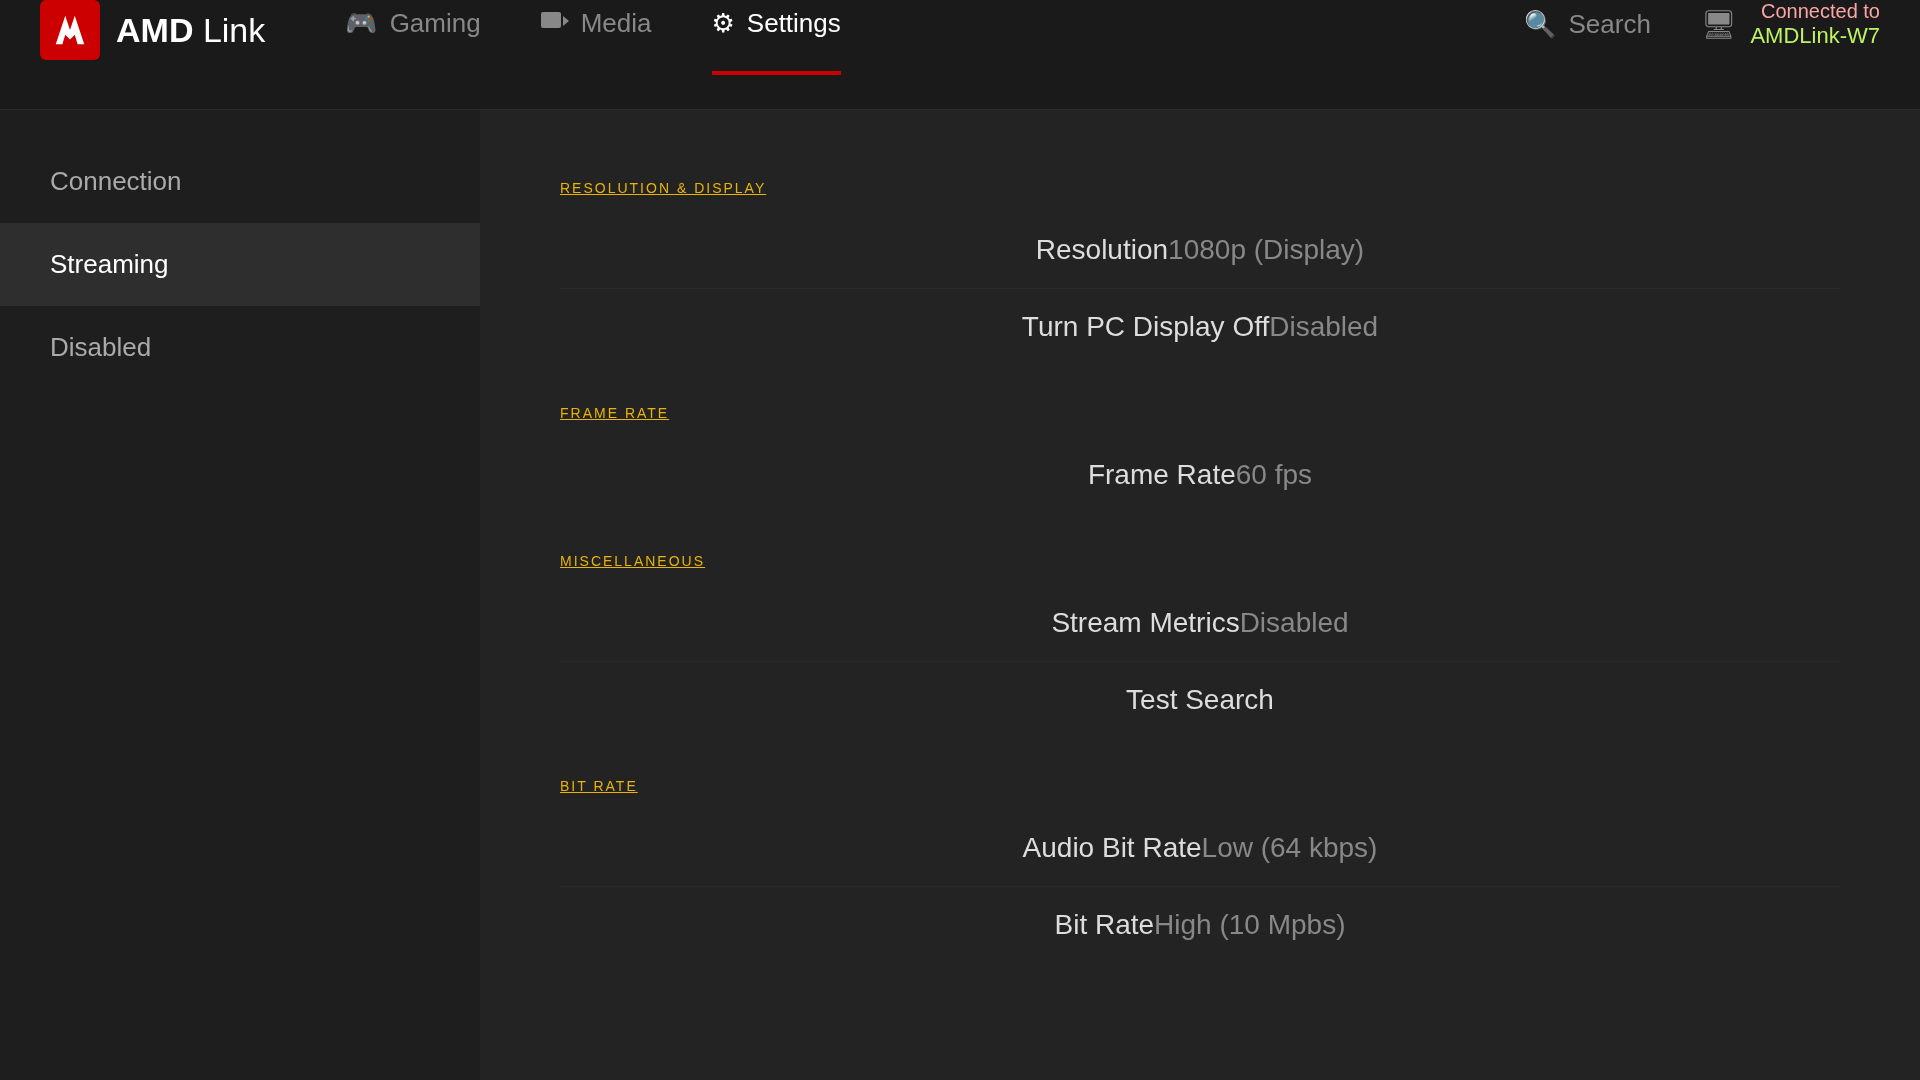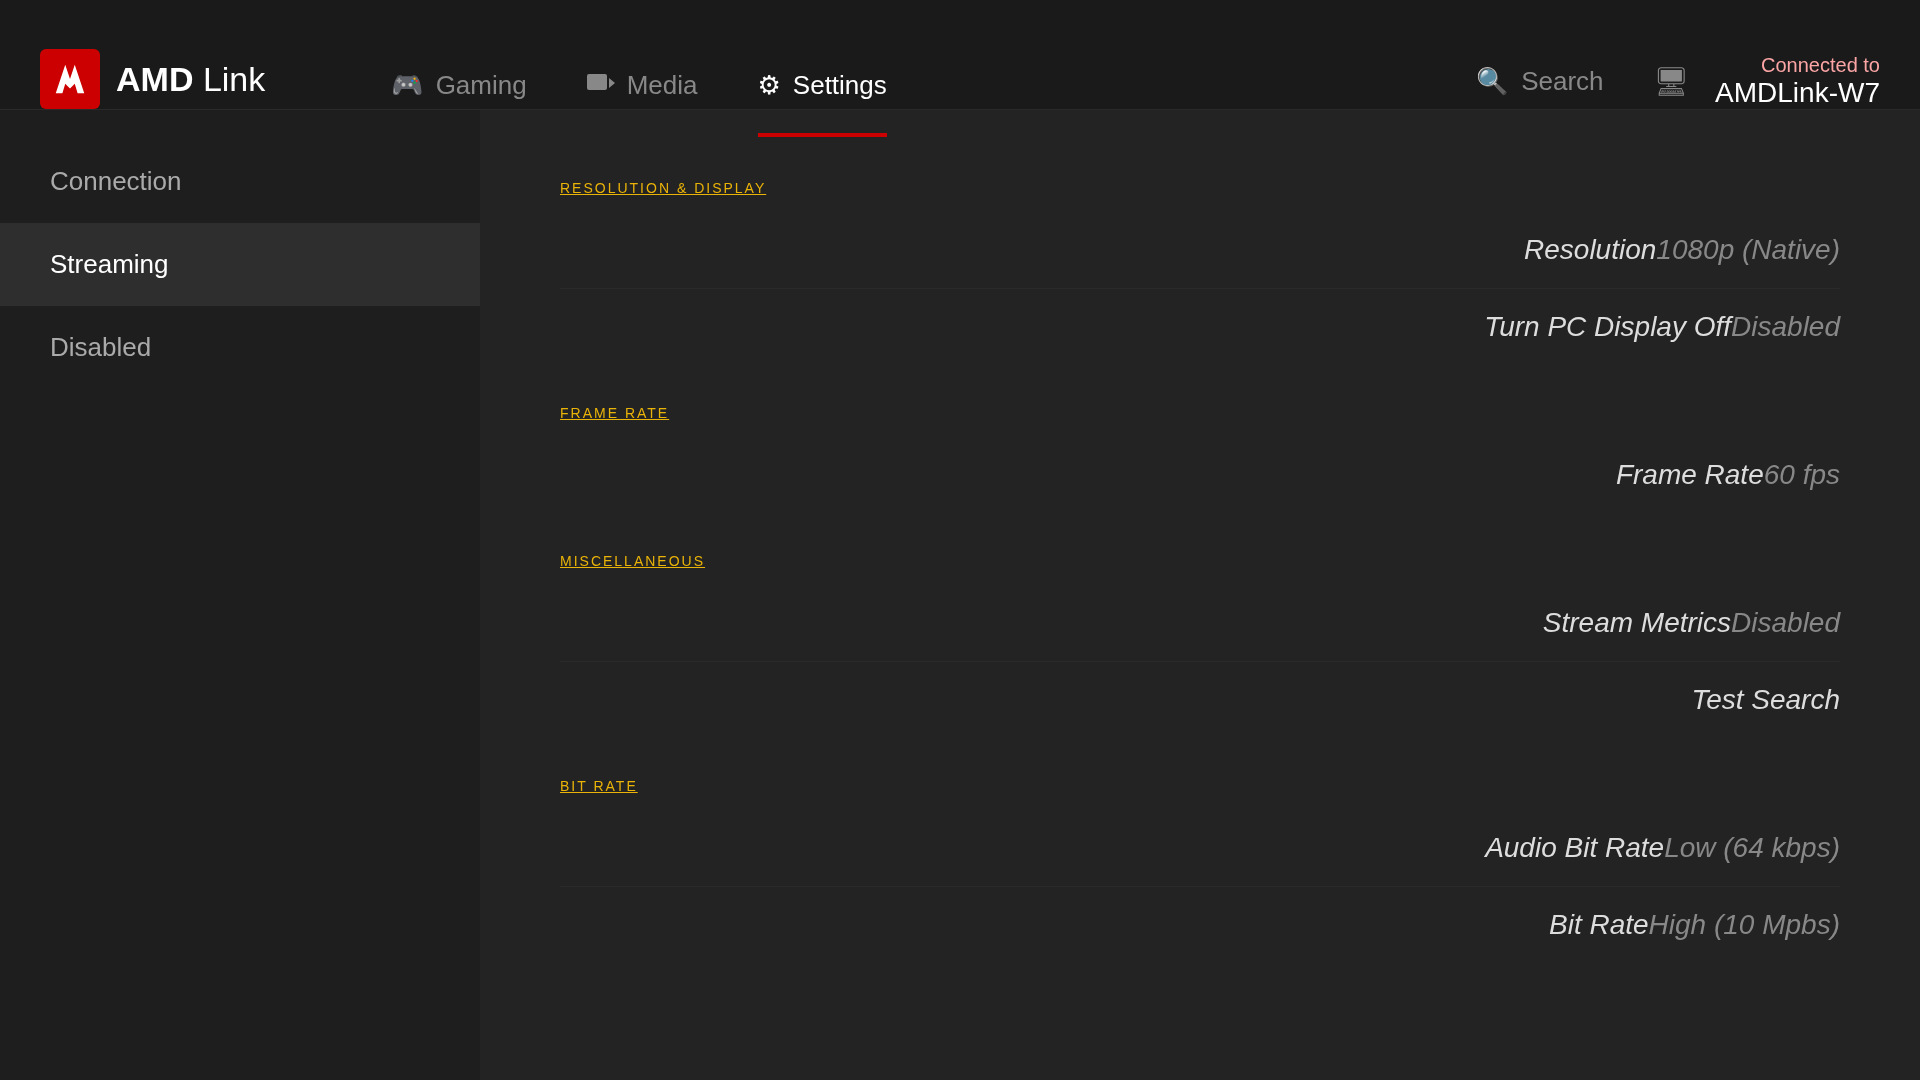--- a/index.html
+++ b/index.html
@@ -8,26 +8,25 @@
       height: 1080px;
       background-color: #1a1a1a;
       color: #ffffff;
       font-family: 'Segoe UI', Arial, sans-serif;
       overflow: hidden;
     }
 
     
     .header {
       display: flex;
-      align-items: flex-end;
+      align-items: flex-start;
       height: 110px;
       background-color: #1a1a1a;
       padding: 0 40px;
       border-bottom: 1px solid #2a2a2a;
-      gap: 46px;
     }
     .logo-area {
       display: flex;
       align-items: center;
       margin-right: 80px;
     }
     .logo-icon {
       width: 60px;
       height: 60px;
       background-color: #cc0000;
@@ -108,23 +107,22 @@
       font-size: 22px;
     }
     .connected-text {
       text-align: right;
     }
     .connected-label {
       font-size: 20px;
       color: #fca5a5;
     }
     .connected-name {
-      font-size: 28px;
-      color: #ffffff;
-      margin-left: 12px;
+      font-size: 22px;
+      color: #bef264;
     }
 
     
     .main {
       display: flex;
       height: calc(1080px - 110px);
     }
 
     
     .sidebar {
@@ -162,25 +160,24 @@
       letter-spacing: 2px;
       text-transform: uppercase;
       padding: 30px 0 16px 0;
       font-weight: 500;
       text-decoration: underline;
     }
 
     .setting-row {
       display: flex;
       align-items: center;
-      justify-content: flex-end;
+      justify-content: center;
       padding: 22px 0;
       border-bottom: 1px solid #2a2a2a;
       cursor: pointer;
-      font-style: italic;
     }
     .setting-row:last-child {
       border-bottom: none;
     }
 
     .setting-label {
       font-size: 28px;
       color: #dddddd;
       font-weight: 400;
     }
@@ -254,21 +251,21 @@
       <span>Disabled</span>
     </div>
   </aside>
 
   <main class="content">
 
     <div class="section">
       <div class="section-header">RESOLUTION &amp; DISPLAY</div>
       <div class="setting-row">
         <span class="setting-label">Resolution</span>
-        <span class="setting-value">1080p (Native)</span>
+        <span class="setting-value">1080p (Display)</span>
       </div>
       <div class="setting-row">
         <span class="setting-label">Turn PC Display Off</span>
         <span class="setting-value">Disabled</span>
       </div>
     </div>
 
     <div class="section">
       <div class="section-header">FRAME RATE</div>
       <div class="setting-row">

